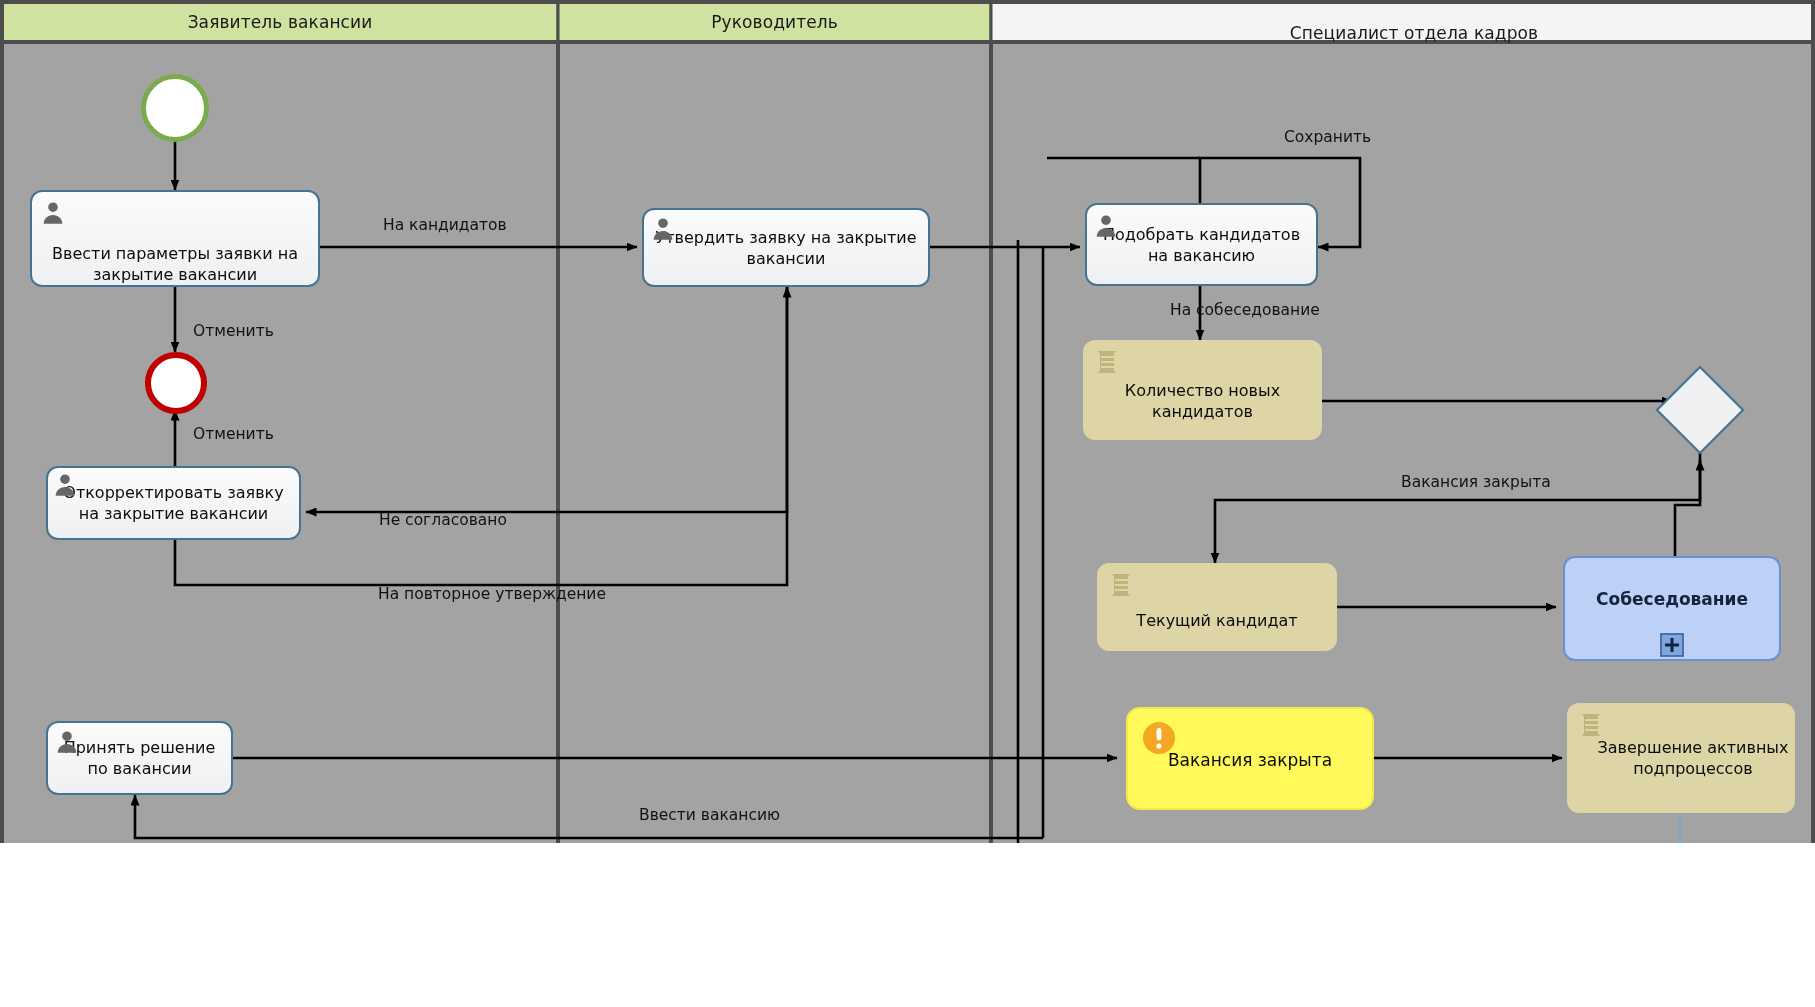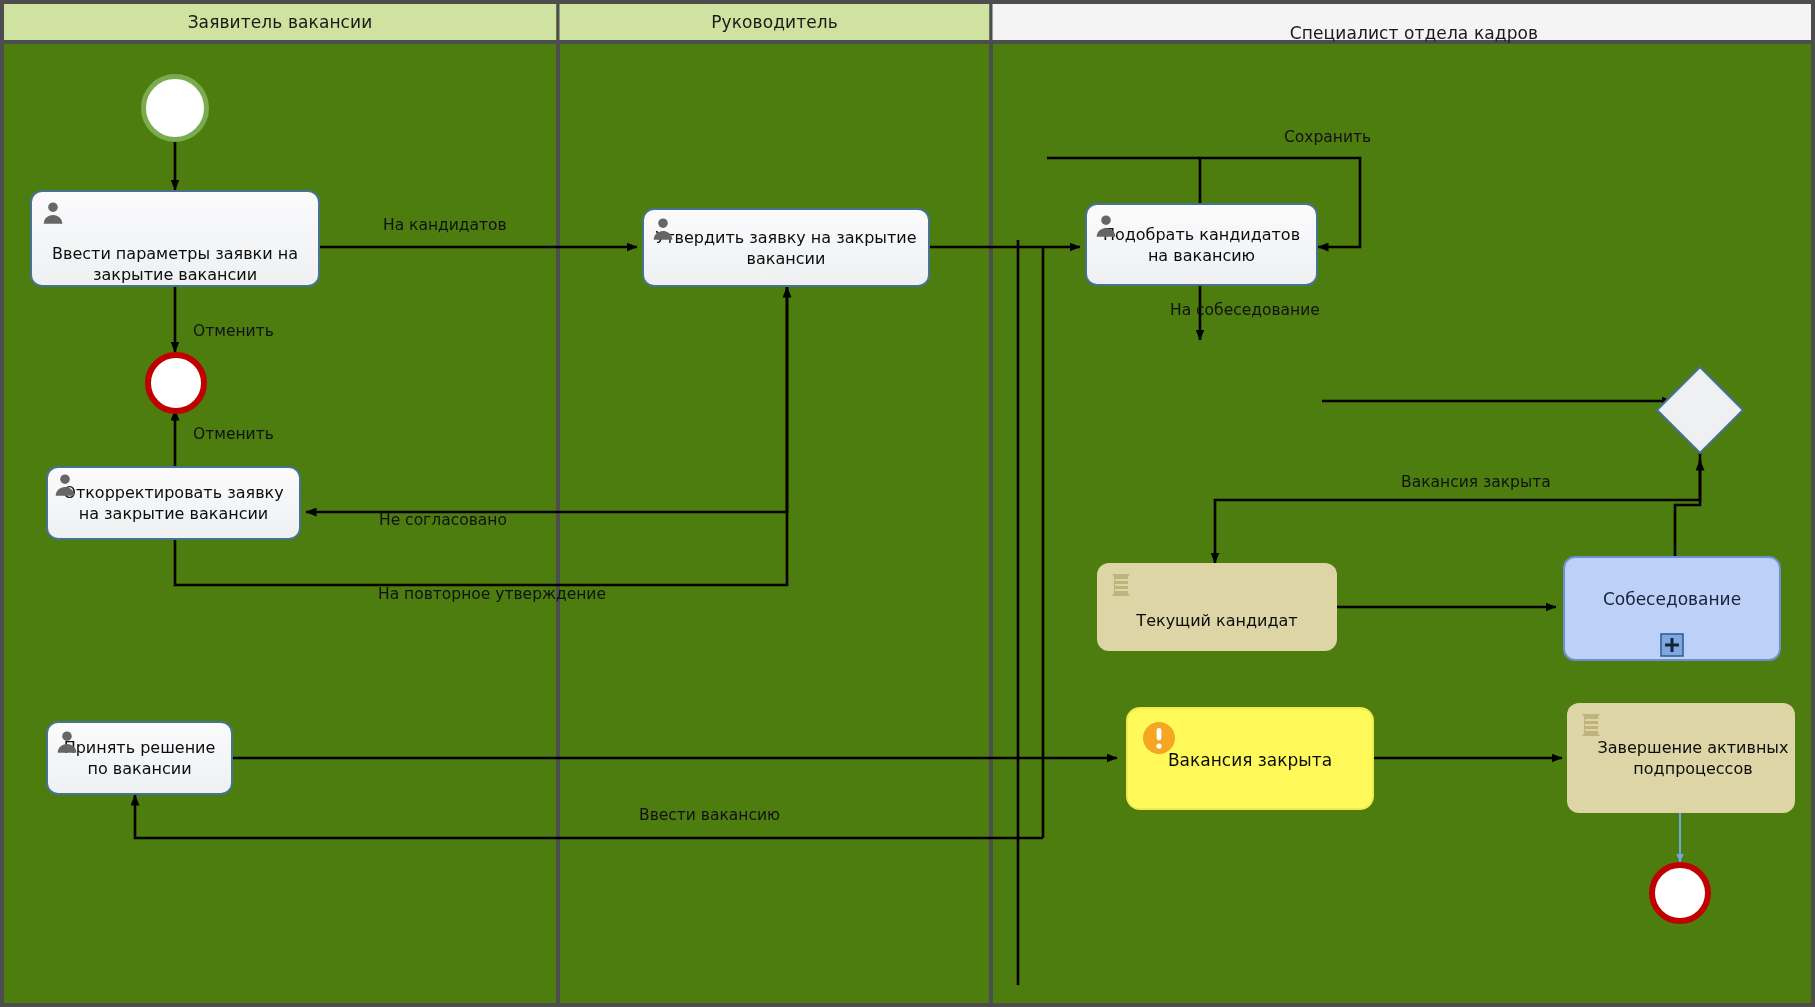--- a/index.html
+++ b/index.html
@@ -1,18 +1,18 @@
 <!DOCTYPE html>
 <html><head>
 <meta charset="utf-8">
 <title>BPMN</title>
 <style>
   html,body{margin:0;padding:0;background:#ffffff;}
   body{font-family:"DejaVu Sans","Liberation Sans",sans-serif;}
-  #stage{position:relative;width:1815px;height:1007px;background:#4d7c0f;overflow:hidden;}
+  #stage{position:relative;width:1815px;height:843px;background:#a3a3a3;overflow:hidden;}
   svg.layer{position:absolute;left:0;top:0;width:1815px;height:1007px;}
 
   
   .pool-border{fill:none;stroke:#4d4d4d;stroke-width:4;}
   .lane-sep{stroke:#4d4d4d;stroke-width:4;}
   .lane-head-green{fill:#cfe2a0;stroke:#4d4d4d;stroke-width:3;}
   .lane-head-grey{fill:#f4f4f4;stroke:#4d4d4d;stroke-width:3;}
 
   .lane-title{
     position:absolute;text-align:center;
@@ -29,21 +29,21 @@
     background:linear-gradient(#fbfbfc,#eef0f2);
     border:2px solid #46738f;border-radius:12px;
     color:#0d0d0d;font-size:16px;line-height:21px;
   }
   .task-script{
     background:#ddd5a6;border:0;border-radius:12px;
     color:#0d0d0d;font-size:16px;line-height:21px;
   }
   .task-sub{
     background:#bdd0f7;border:2px solid #6c8fd0;border-radius:12px;
-    color:#16233d;font-size:17px;line-height:21px;
+    color:#16233d;font-size:17px;line-height:21px;font-weight:bold;
   }
   .task-warn{
     background:#fffa5a;border:2px solid #f0eb46;border-radius:14px;
     color:#0d0d0d;font-size:17px;line-height:21px;
   }
 
   
   .ico-user{position:absolute;left:8px;top:8px;width:26px;height:26px;z-index:3;}
   
   .ico-script{position:absolute;left:10px;top:8px;width:30px;height:28px;z-index:3;opacity:.55;}
@@ -179,20 +179,29 @@
   </div>
 
   <div class="node task-user" style="left:1085px;top:203px;width:233px;height:83px;">
     <svg class="ico-user" style="left:6px;top:8px;" viewBox="0 0 24 24">
       <circle cx="12" cy="6.6" r="4.4" fill="#666"></circle>
       <path d="M3.4 22c0-4.9 3.9-8.2 8.6-8.2S20.6 17.1 20.6 22z" fill="#666"></path>
     </svg>
     <span class="lbl">Подобрать кандидатов на вакансию</span>
   </div>
 
+  <div class="node task-script" style="left:1083px;top:340px;width:239px;height:100px;">
+    <svg class="ico-script" viewBox="0 0 30 28">
+      <path d="M4 3 h20 a4 4 0 0 0 -3 4 v14 a4 4 0 0 0 3 4 h-20 a4 4 0 0 0 3 -4 v-14 a4 4 0 0 0 -3 -4 z" fill="#a79a5e"></path>
+      <rect x="8" y="8" width="13" height="2" fill="#ddd5a6"></rect>
+      <rect x="8" y="13" width="13" height="2" fill="#ddd5a6"></rect>
+      <rect x="8" y="18" width="13" height="2" fill="#ddd5a6"></rect>
+    </svg>
+    <span class="lbl" style="padding-top:22px;">Количество новых кандидатов</span>
+  </div>
 
   <div class="node task-script" style="left:1097px;top:563px;width:240px;height:88px;">
     <svg class="ico-script" viewBox="0 0 30 28">
       <path d="M4 3 h20 a4 4 0 0 0 -3 4 v14 a4 4 0 0 0 3 4 h-20 a4 4 0 0 0 3 -4 v-14 a4 4 0 0 0 -3 -4 z" fill="#a79a5e"></path>
       <rect x="8" y="8" width="13" height="2" fill="#ddd5a6"></rect>
       <rect x="8" y="13" width="13" height="2" fill="#ddd5a6"></rect>
       <rect x="8" y="18" width="13" height="2" fill="#ddd5a6"></rect>
     </svg>
     <span class="lbl" style="padding-top:26px;">Текущий кандидат</span>
   </div>

